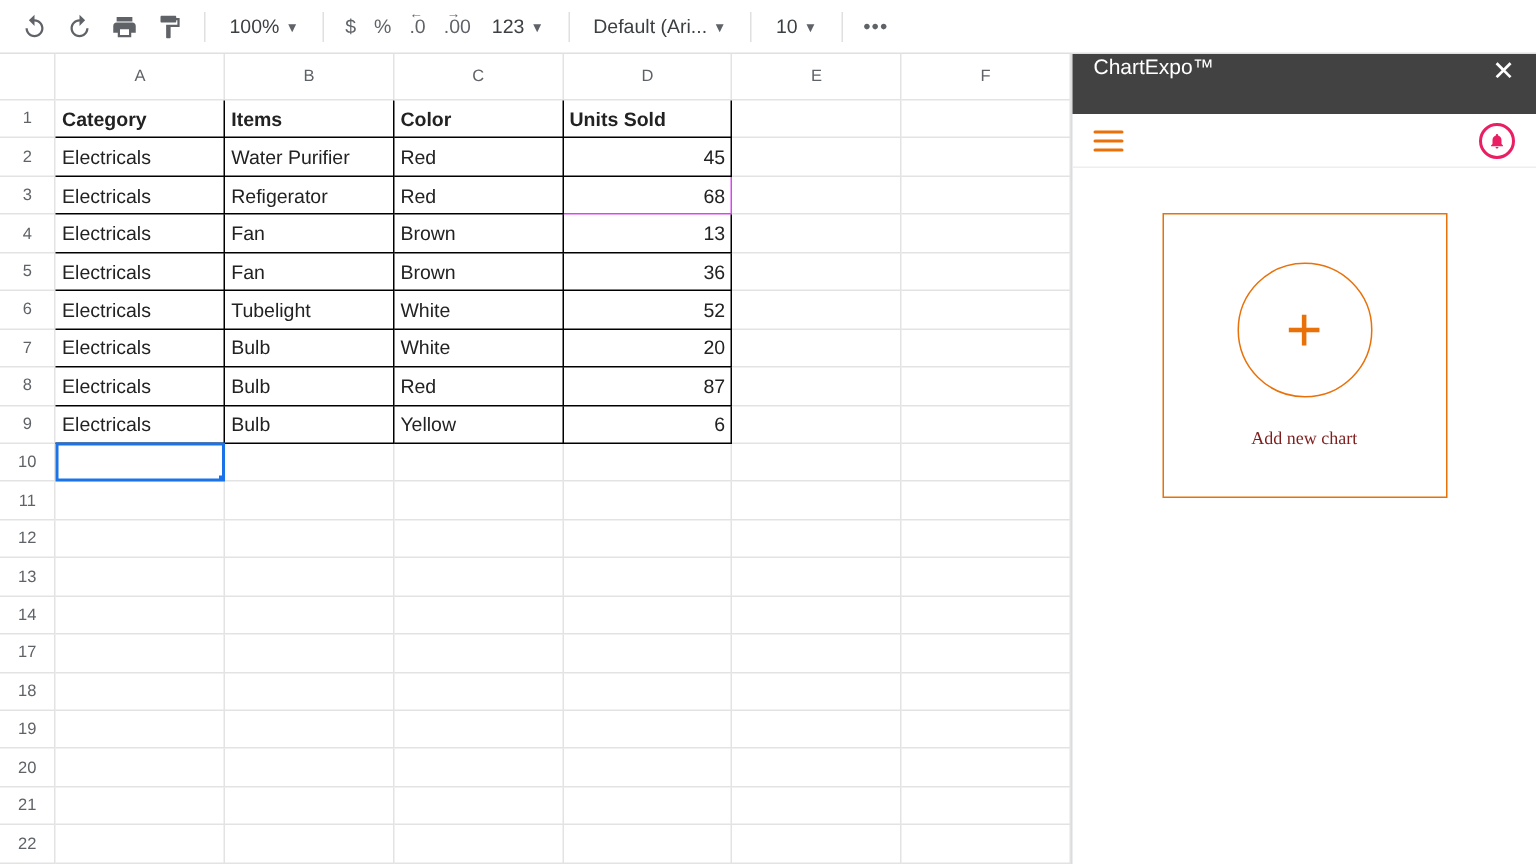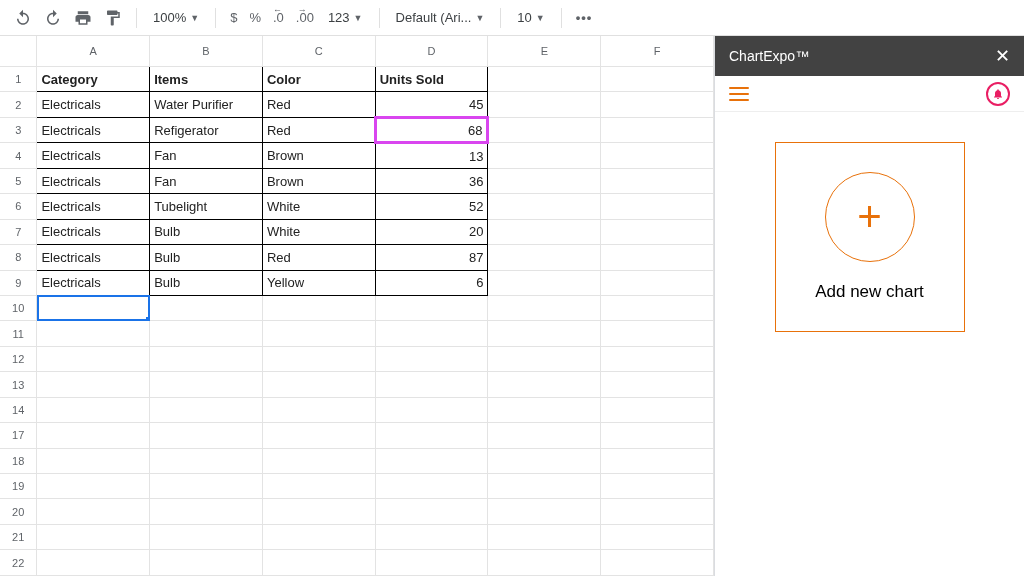--- a/index.html
+++ b/index.html
@@ -126,21 +126,20 @@
     border-left: 1px solid #dadce0;
     display: flex;
     flex-direction: column;
     background: #fff;
   }
   .sp-header {
     height: 40px;
     background: #424242;
     color: #fff;
     display: flex;
-    align-items: center;
     padding: 0 14px;
     font-size: 14px;
     font-weight: 500;
     justify-content: space-between;
   }
   .sp-close { cursor: pointer; font-size: 18px; }
   .sp-sub {
     height: 36px;
     display: flex;
     align-items: center;
@@ -183,22 +182,23 @@
   .plus-circle {
     width: 90px; height: 90px;
     border: 1px solid #e8710a;
     border-radius: 50%;
     display: flex; align-items: center; justify-content: center;
     color: #e8710a;
     font-size: 42px;
     font-weight: 200;
   }
   .new-chart-label {
-    font-size: 17px;
-    color: #000000;
+    font-size: 12px;
+    color: #7f1d1d;
+    font-family: Liberation Serif, serif;
   }
 </style>
 </head>
 <body>
 
 <div class="toolbar">
   <div class="tb-icon">
     <svg viewBox="0 0 24 24">
         <path d="M12 5V1L7 6l5 5V7c3.3 0 6 2.7 6 6s-2.7 6-6 6-6-2.7-6-6H4c0 4.4 3.6 8 8 8s8-3.6 8-8-3.6-8-8-8z"></path>
       </svg>
@@ -279,21 +279,21 @@
             <td class="cell" style="border:1px solid #000;">Red</td>
             <td class="cell right" style="border:1px solid #000;">45</td>
             <td class="cell"></td>
             <td class="cell"></td>
           </tr>
           <tr>
             <td class="rowhead">3</td>
             <td class="cell" style="border:1px solid #000;">Electricals</td>
             <td class="cell" style="border:1px solid #000;">Refigerator</td>
             <td class="cell" style="border:1px solid #000;">Red</td>
-            <td class="cell right" style="border:3px solid #d946ef;">68</td>
+            <td class="cell right" style="border:1px solid #d946ef;">68</td>
             <td class="cell"></td>
             <td class="cell"></td>
           </tr>
           <tr>
             <td class="rowhead">4</td>
             <td class="cell" style="border:1px solid #000;">Electricals</td>
             <td class="cell" style="border:1px solid #000;">Fan</td>
             <td class="cell" style="border:1px solid #000;">Brown</td>
             <td class="cell right" style="border:1px solid #000;">13</td>
             <td class="cell"></td>

